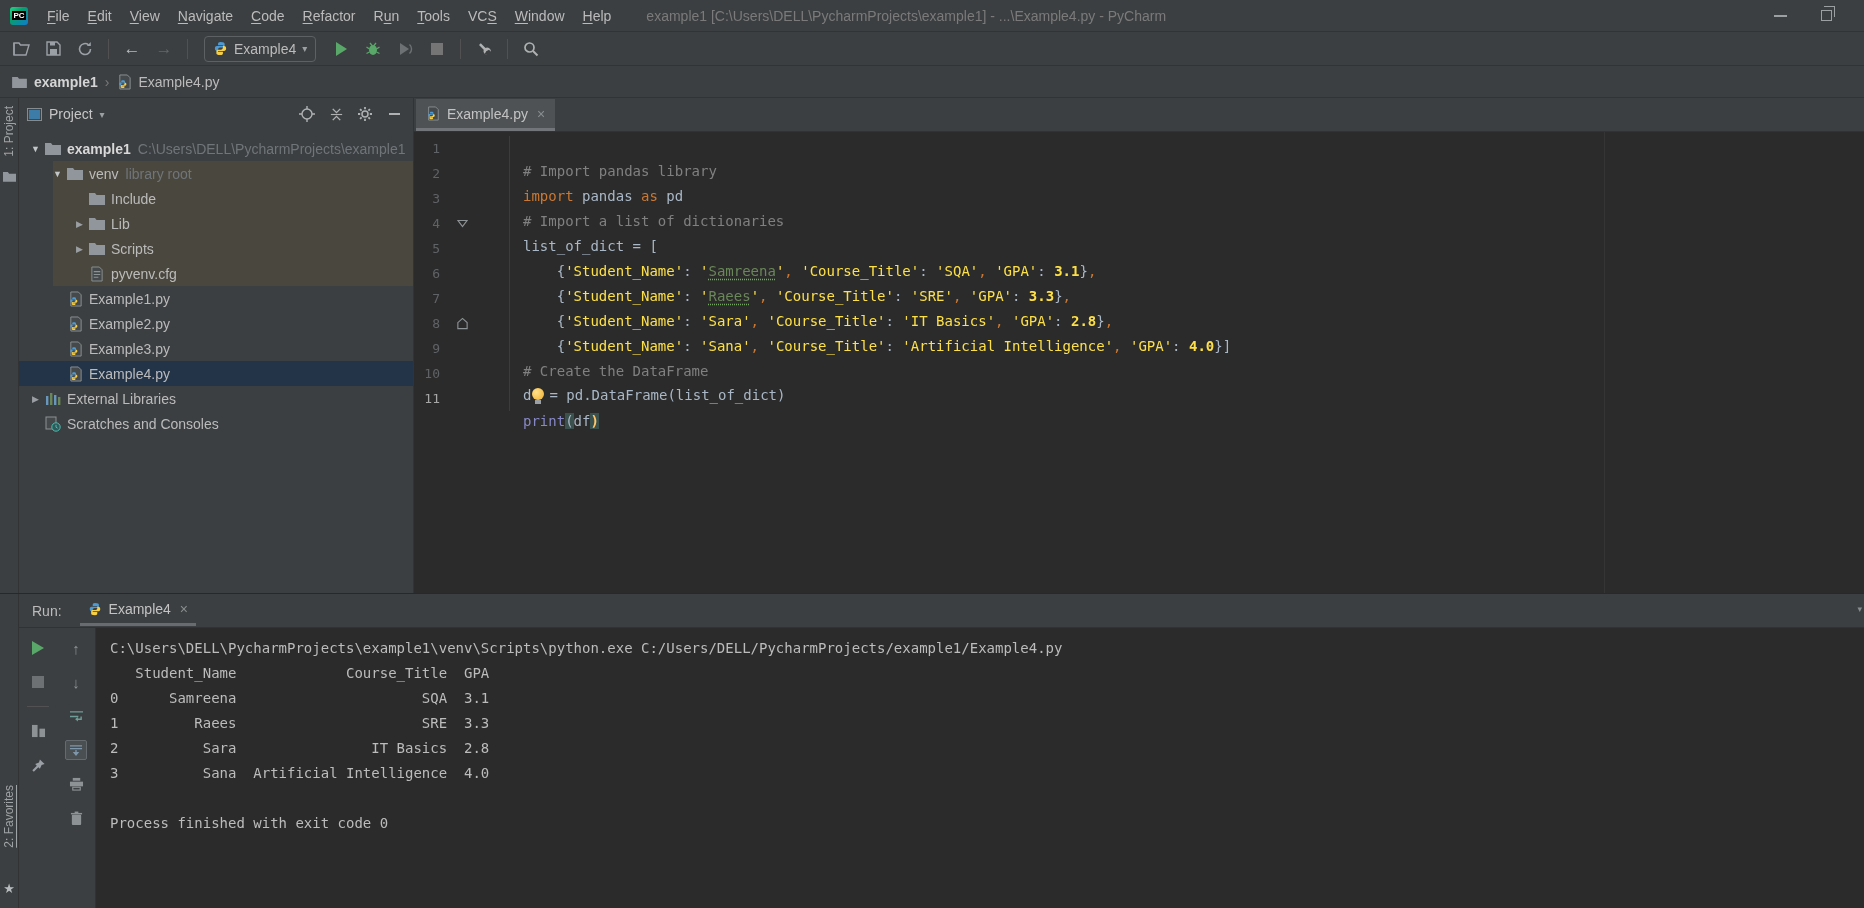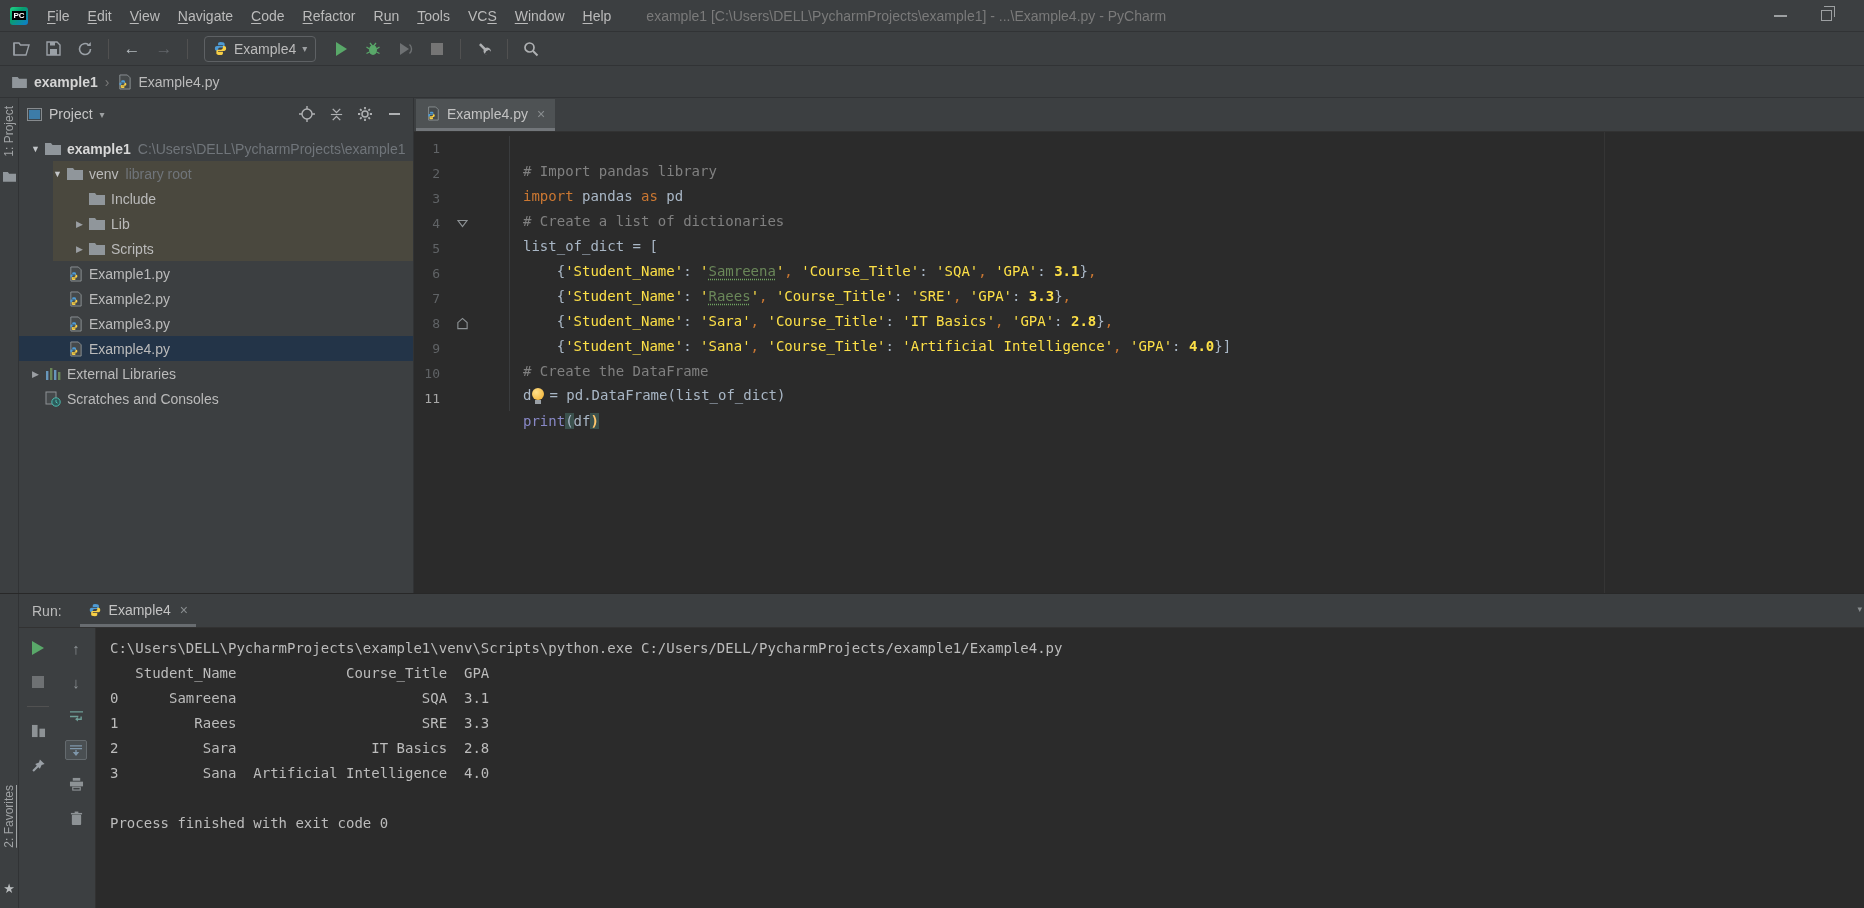--- a/index.html
+++ b/index.html
@@ -85,21 +85,21 @@
   .tk-su { color:#6a8759; text-decoration:underline dotted #72a662; text-underline-offset:3px; }
   .tk-hl { background:#3b514d; color:#a9b7c6; }
   .tk-hly { background:#3b514d; color:#ffc66d; font-weight:bold; }
   .bulb { display:inline-block; width:13px; height:16px; position:relative; vertical-align:middle; margin:0 4px 0 1px; }
   .bulb::before { content:""; position:absolute; left:0; top:0; width:12px; height:12px; border-radius:50%; background:radial-gradient(circle at 35% 35%, #ffe08a, #f0ad2c); }
   .bulb::after { content:""; position:absolute; left:3px; bottom:0; width:6px; height:4px; background:#9aa0a6; }
 
   
   .run-row { display:flex; min-height:0; border-top:1px solid #282828; }
   .run-panel { flex:1; display:flex; flex-direction:column; min-width:0; background:#3c3f41; }
-  .run-header { height:34px; display:flex; align-items:flex-end; padding-left:13px; border-bottom:1px solid #323232; flex:none; position:relative; }
+  .run-header { height:34px; display:flex; align-items:flex-start; padding-left:13px; border-bottom:1px solid #323232; flex:none; position:relative; }
   .run-label { color:#bbbbbb; align-self:center; margin-right:18px; }
   .run-tab { height:32px; display:flex; align-items:center; gap:7px; padding:0 8px; border-bottom:3px solid #686c70; color:#c3c3c3; }
   .run-hide-icon { position:absolute; right:2px; top:10px; color:#888c8e; font-size:9px; }
   .run-body { flex:1; display:flex; min-height:0; }
   .tool-col { width:38px; background:#3c3f41; display:flex; flex-direction:column; align-items:center; padding-top:10px; gap:14px; flex:none; }
   .tool-col .sep { width:22px; height:1px; background:#515151; }
   .tc-btn { width:22px; height:20px; display:flex; align-items:center; justify-content:center; font-size:15px; color:#8d9295; }
   .tc-btn.selected { background:#4a4f52; border:1px solid #646a6e; border-radius:2px; }
   .tc-play { width:0; height:0; border-left:12px solid #59a869; border-top:7px solid transparent; border-bottom:7px solid transparent; }
   .tc-stop { width:12px; height:12px; background:#6e7173; }
@@ -313,20 +313,30 @@
         </div>
         <div class="tree-row olive" style="padding-left: 52px;">
           <span class="tw-arrow">▶</span>
           <span class="tw-icon">
             <svg width="16" height="13" viewBox="0 0 16 13">
               <path d="M0 1h6l1.5 2H16v10H0z" fill="#90969b"></path>
             </svg>
           </span>
           <span class="tw-label">Scripts</span>
         </div>
+        <div class="tree-row olive" style="padding-left: 52px;">
+          <span class="tw-arrow"></span>
+          <span class="tw-icon">
+            <svg width="14" height="16" viewBox="0 0 15 17">
+              <path d="M2 1h8l3 3v12H2z" fill="#45494b" stroke="#8d9295"></path>
+              <path d="M4 6h7M4 9h7M4 12h5" stroke="#8d9295" stroke-width="1.2"></path>
+            </svg>
+          </span>
+          <span class="tw-label">pyvenv.cfg</span>
+        </div>
         <div class="tree-row" style="padding-left: 30px;">
           <span class="tw-arrow"></span>
           <span class="tw-icon">
             <svg width="15" height="16" viewBox="0 0 16 17">
               <path d="M3 1h8l3 3v12H3z" fill="#45494b" stroke="#8d9295"></path>
               <path d="M6 6.5c-1.1 0-1.5.5-1.5 1.2v.9h3v.5H3.8C3.1 9.1 2.5 9.6 2.5 10.6s.6 1.5 1.3 1.5h.7v-.9c0-.7.6-1.3 1.3-1.3h1.7c.6 0 1-.5 1-1V7.7C8.5 7 8 6.5 6 6.5z" fill="#4e9bd4"></path>
               <path d="M6.5 15c1.1 0 1.5-.5 1.5-1.2v-.9H5v-.5h3.7c.7 0 1.3-.5 1.3-1.5s-.6-1.5-1.3-1.5H8v.9c0 .7-.6 1.3-1.3 1.3H5c-.6 0-1 .5-1 1v1.2c0 .7.5 1.2 2.5 1.2z" fill="#f7cf46"></path>
             </svg>
           </span>
           <span class="tw-label">Example1.py</span>
@@ -401,21 +411,21 @@
             </svg>
         </span>
         <span>Example4.py</span>
         <span class="tab-close">×</span>
       </div>
     </div>
     <div class="code-area" id="code-area">
       <div class="wrap-guide"></div>
     <div class="code-line"><div class="gutter"><span class="lnum">1</span><span class="gicon"></span></div><span class="code-text"><span class="tk-c"># Import pandas library</span></span></div>
         <div class="code-line"><div class="gutter"><span class="lnum">2</span><span class="gicon"></span></div><span class="code-text"><span class="tk-k">import</span><span class="tk-p"> pandas </span><span class="tk-k">as</span><span class="tk-p"> pd</span></span></div>
-        <div class="code-line"><div class="gutter"><span class="lnum">3</span><span class="gicon"></span></div><span class="code-text"><span class="tk-c"># Create a list of dictionaries</span></span></div>
+        <div class="code-line"><div class="gutter"><span class="lnum">3</span><span class="gicon"></span></div><span class="code-text"><span class="tk-c"># Import a list of dictionaries</span></span></div>
         <div class="code-line"><div class="gutter"><span class="lnum">4</span><span class="gicon"><svg width="11" height="9" viewBox="0 0 11 9">
                 <path d="M1 1.5h9L5.5 7.5z" fill="none" stroke="#8d9295" stroke-width="1.2"></path>
               </svg></span></div><span class="code-text"><span class="tk-p">list_of_dict = [</span></span></div>
         <div class="code-line"><div class="gutter"><span class="lnum">5</span><span class="gicon"></span></div><span class="code-text"><span class="tk-p">    {</span><span class="tk-s">'Student_Name'</span><span class="tk-p">: </span><span class="tk-s">'</span><span class="tk-su">Samreena</span><span class="tk-s">'</span><span class="tk-cm">,</span><span class="tk-p"> </span><span class="tk-s">'Course_Title'</span><span class="tk-p">: </span><span class="tk-s">'SQA'</span><span class="tk-cm">,</span><span class="tk-p"> </span><span class="tk-s">'GPA'</span><span class="tk-p">: </span><span class="tk-n">3.1</span><span class="tk-p">}</span><span class="tk-cm">,</span></span></div>
         <div class="code-line"><div class="gutter"><span class="lnum">6</span><span class="gicon"></span></div><span class="code-text"><span class="tk-p">    {</span><span class="tk-s">'Student_Name'</span><span class="tk-p">: </span><span class="tk-s">'</span><span class="tk-su">Raees</span><span class="tk-s">'</span><span class="tk-cm">,</span><span class="tk-p"> </span><span class="tk-s">'Course_Title'</span><span class="tk-p">: </span><span class="tk-s">'SRE'</span><span class="tk-cm">,</span><span class="tk-p"> </span><span class="tk-s">'GPA'</span><span class="tk-p">: </span><span class="tk-n">3.3</span><span class="tk-p">}</span><span class="tk-cm">,</span></span></div>
         <div class="code-line"><div class="gutter"><span class="lnum">7</span><span class="gicon"></span></div><span class="code-text"><span class="tk-p">    {</span><span class="tk-s">'Student_Name'</span><span class="tk-p">: </span><span class="tk-s">'Sara'</span><span class="tk-cm">,</span><span class="tk-p"> </span><span class="tk-s">'Course_Title'</span><span class="tk-p">: </span><span class="tk-s">'IT Basics'</span><span class="tk-cm">,</span><span class="tk-p"> </span><span class="tk-s">'GPA'</span><span class="tk-p">: </span><span class="tk-n">2.8</span><span class="tk-p">}</span><span class="tk-cm">,</span></span></div>
         <div class="code-line"><div class="gutter"><span class="lnum">8</span><span class="gicon"><svg width="13" height="13" viewBox="0 0 14 14">
                 <path d="M2 6L7 1.5 12 6v6.5H2z" fill="none" stroke="#8d9295" stroke-width="1.2"></path>
               </svg></span></div><span class="code-text"><span class="tk-p">    {</span><span class="tk-s">'Student_Name'</span><span class="tk-p">: </span><span class="tk-s">'Sana'</span><span class="tk-cm">,</span><span class="tk-p"> </span><span class="tk-s">'Course_Title'</span><span class="tk-p">: </span><span class="tk-s">'Artificial Intelligence'</span><span class="tk-cm">,</span><span class="tk-p"> </span><span class="tk-s">'GPA'</span><span class="tk-p">: </span><span class="tk-n">4.0</span><span class="tk-p">}]</span></span></div>
         <div class="code-line"><div class="gutter"><span class="lnum">9</span><span class="gicon"></span></div><span class="code-text"><span class="tk-c"># Create the DataFrame</span></span></div>

